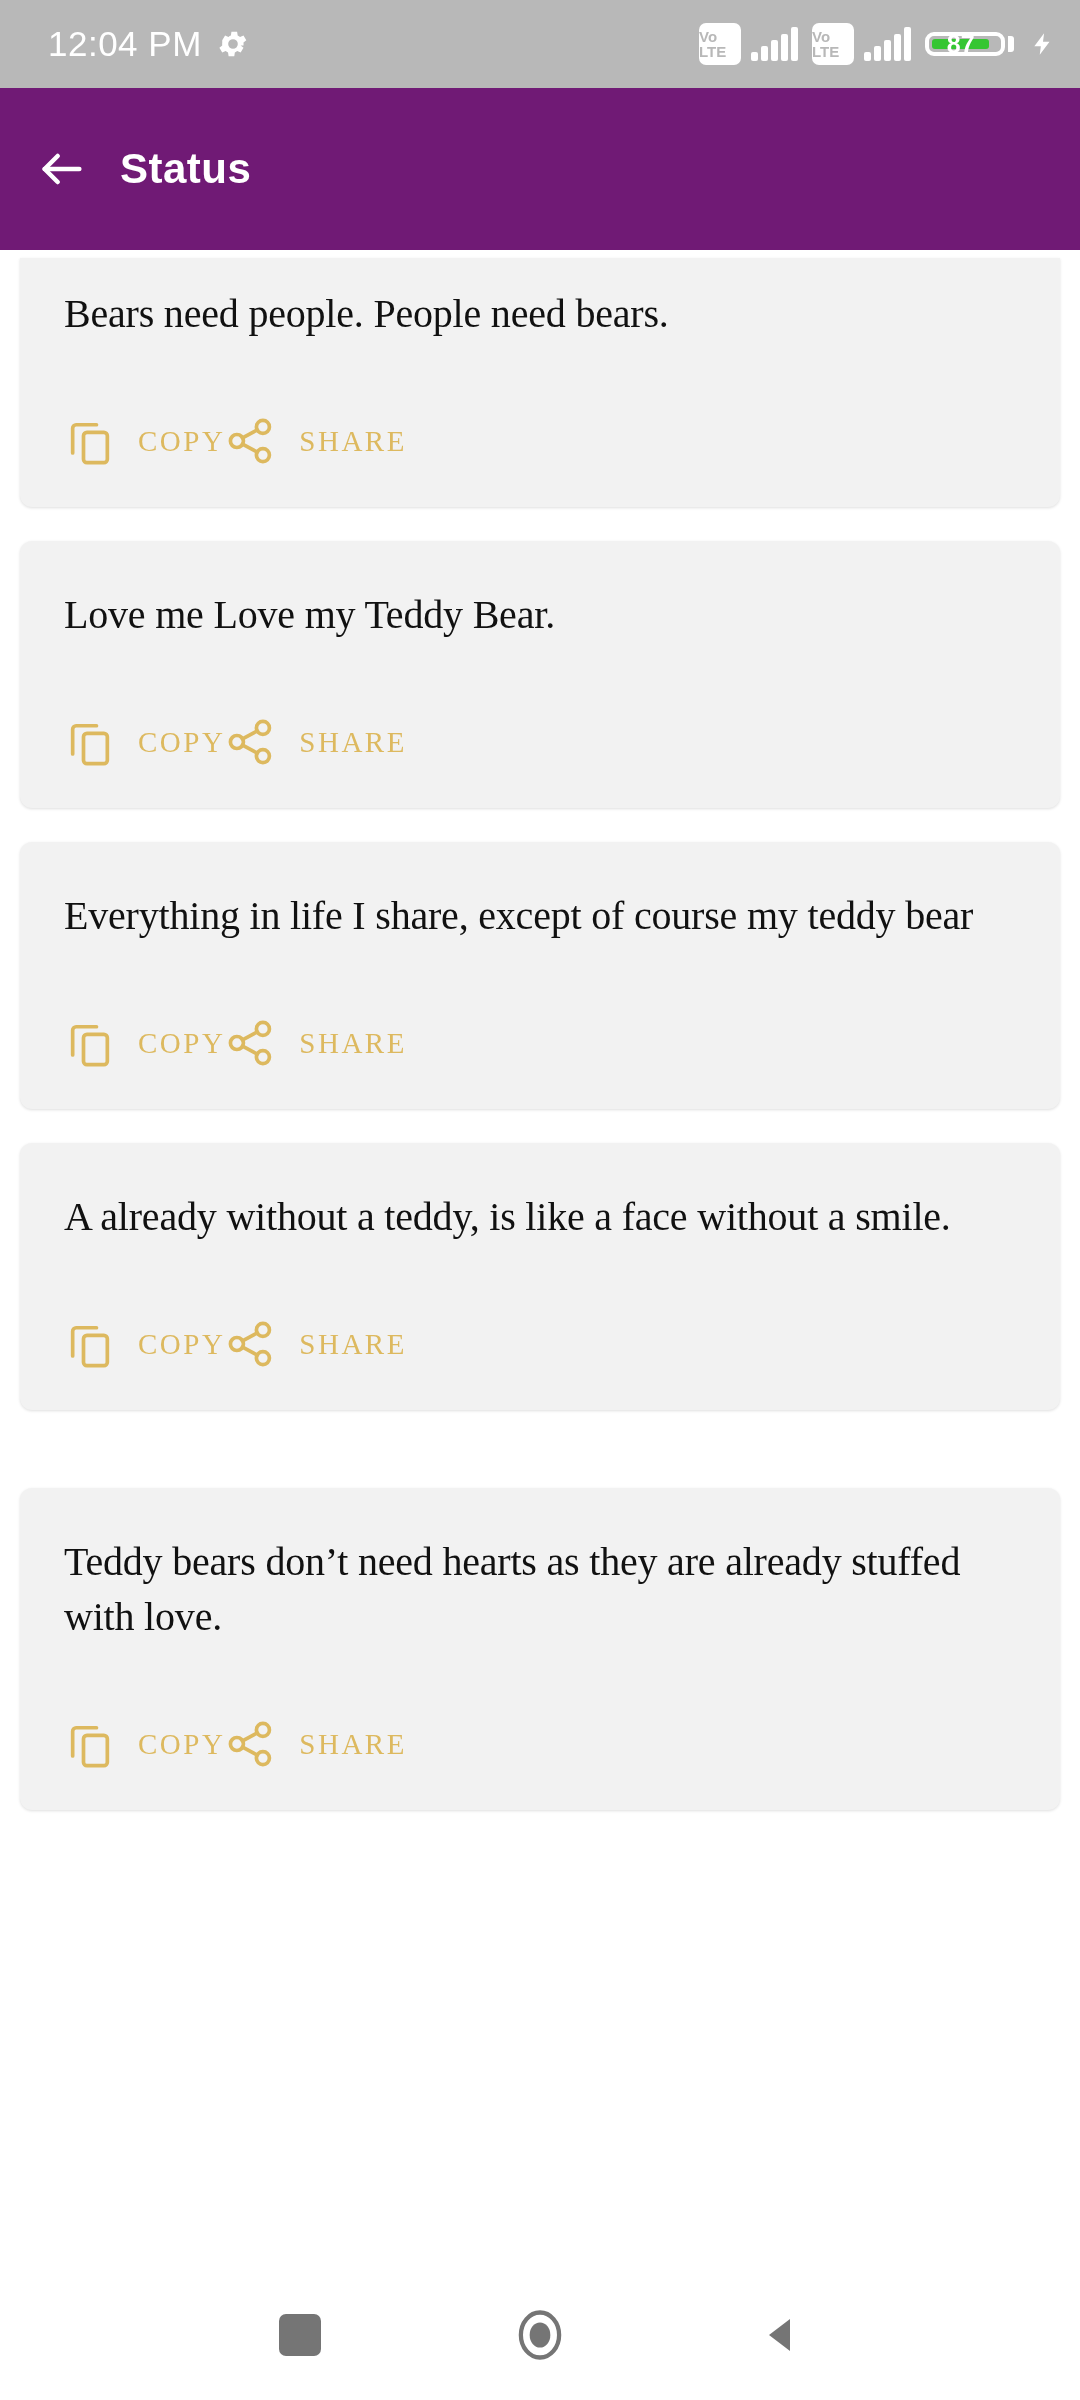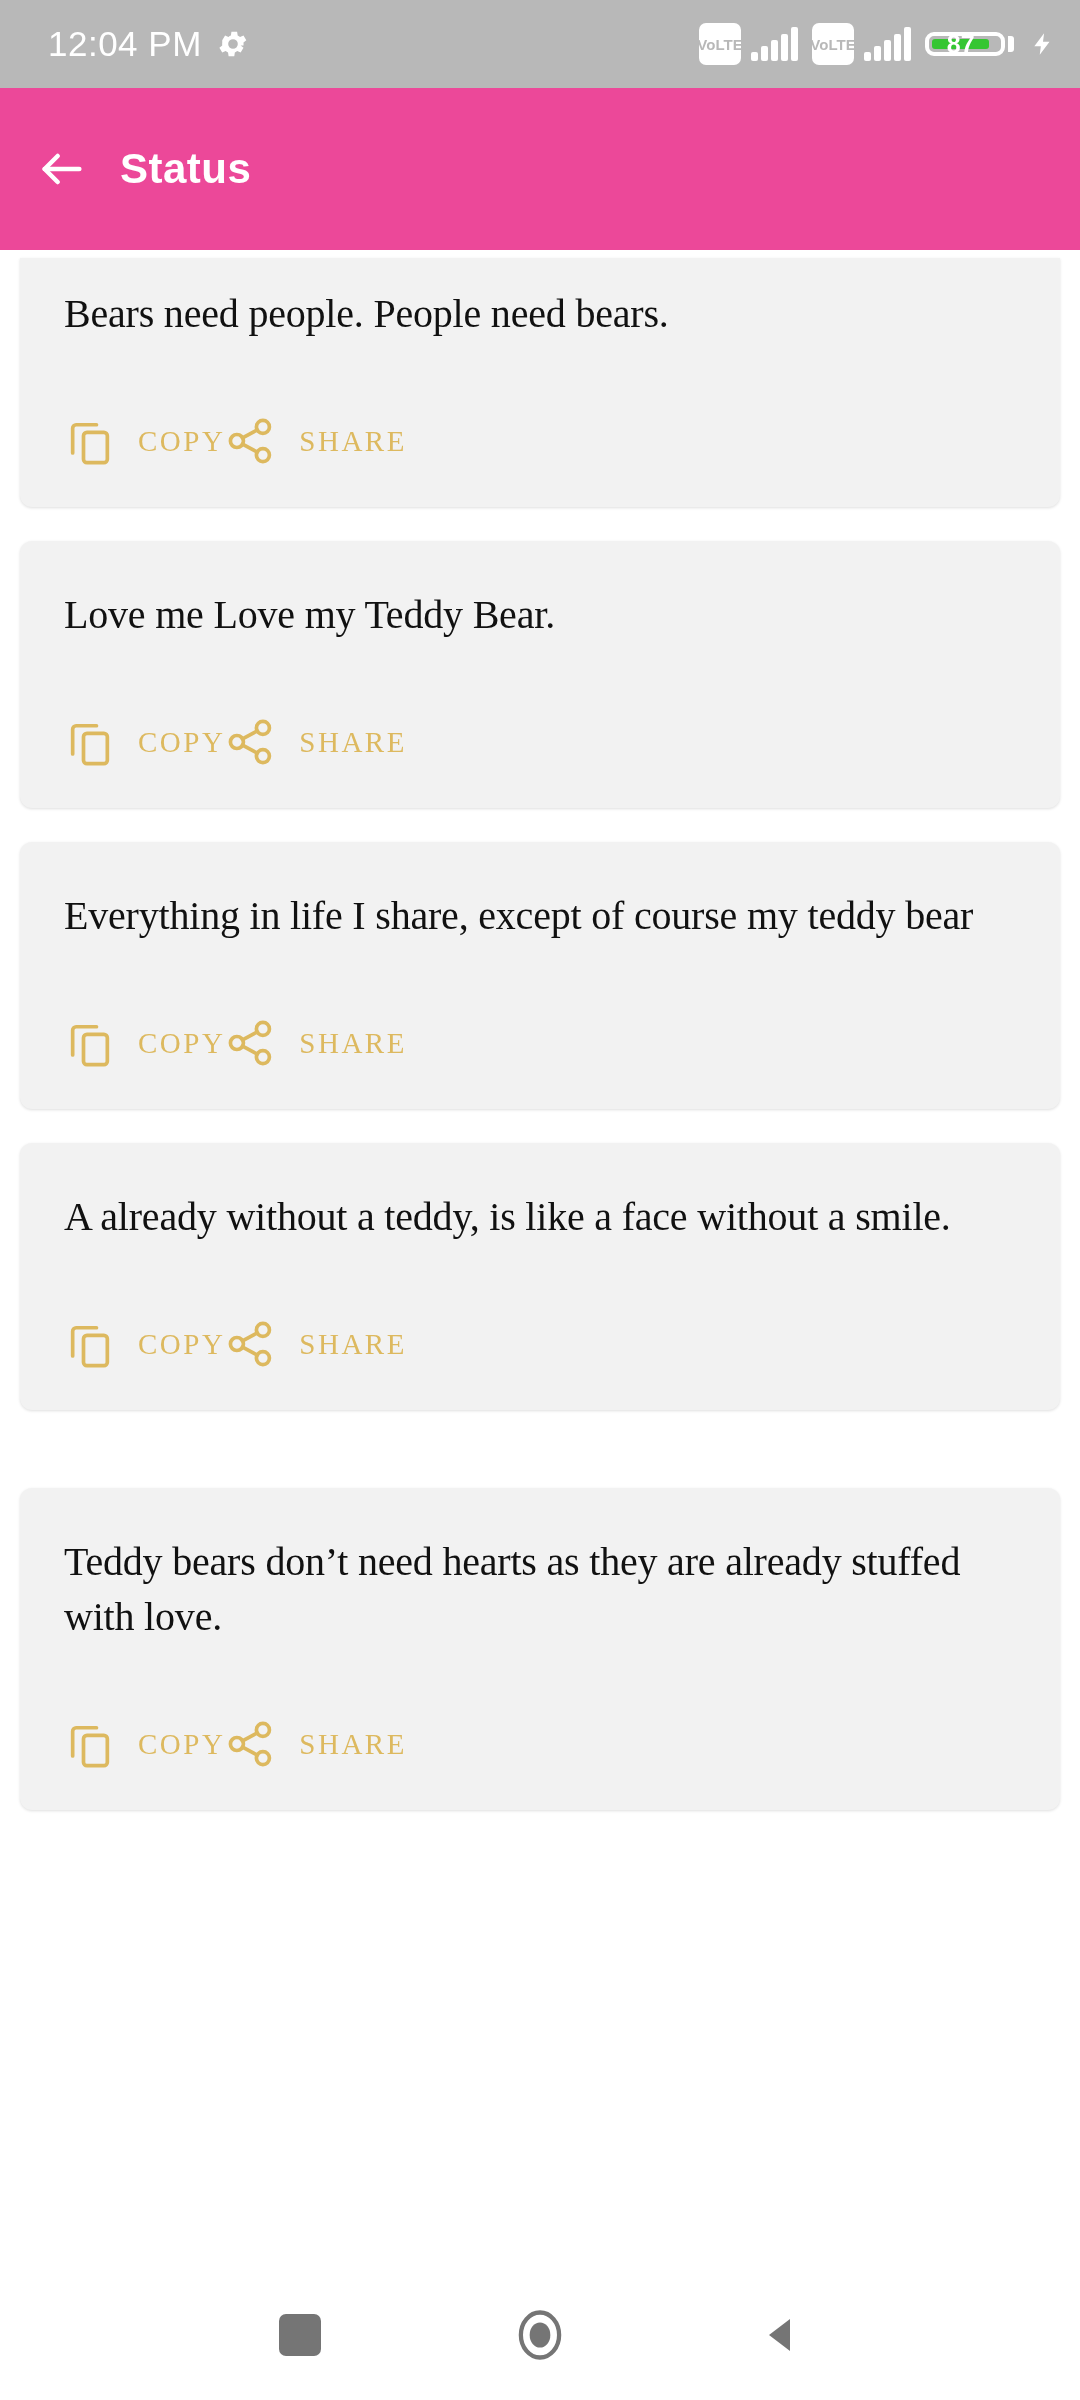--- a/index.html
+++ b/index.html
@@ -16,21 +16,21 @@
     height:88px; background:#b8b8b8; flex:0 0 88px;
     display:flex; align-items:center; justify-content:space-between;
     padding:0 24px 0 48px; color:#ffffff;
   }
   .sb-left { display:flex; align-items:center; gap:14px;justify-content:center; }
   .sb-time { font-size:35px; letter-spacing:.5px; color:#ffffff; }
   .gear-icon { width:34px; height:34px; }
   .sb-right { display:flex; align-items:center; gap:10px; }
   .volte {
     width:42px; height:42px; border-radius:7px; background:#ffffff; color:#b8b8b8;
-    display:flex; flex-direction:row; align-items:center; justify-content:center;
+    display:flex; flex-direction:column; justify-content:center;
     font-size:15px; font-weight:bold; line-height:15px; letter-spacing:0px;
   }
   .signal { display:flex; align-items:flex-end; gap:3px; height:34px; margin-right:4px;}
   .signal i { display:block; width:7px; background:#ffffff; border-radius:2px; }
   .signal i:nth-child(1){ height:9px; }
   .signal i:nth-child(2){ height:15px; }
   .signal i:nth-child(3){ height:21px; }
   .signal i:nth-child(4){ height:27px; }
   .signal i:nth-child(5){ height:34px; }
   .battery { display:flex; align-items:center; }
@@ -41,21 +41,21 @@
   .battery-fill {
     height:100%; border-radius:3px; background:#35c632;
     display:flex; align-items:center; justify-content:center;
     color:#ffffff; font-size:25px; font-weight:bold;
   }
   .battery-cap { width:6px; height:16px; background:#ffffff; border-radius:0 3px 3px 0; margin-left:3px; }
   .bolt { width:26px; height:36px; margin-left:6px; }
 
   
   .appbar {
-    flex:0 0 162px; background:#ec4899;
+    flex:0 0 162px; background:#701a75;
     display:flex; align-items:center; padding:0 36px; gap:32px;
   }
   .back-icon { width:52px; height:52px; flex:0 0 52px; }
   .appbar-title { font-size:42px; font-weight:bold; color:#ffffff; letter-spacing:.5px; }
 
   
   .content { flex:1 1 auto; background:#ffffff; overflow:hidden; position:relative; }
   .card-list { display:flex; flex-direction:column; padding:8px 20px;font-family:Liberation Serif, serif; }
   .card {
     background:#f2f2f2; border-radius:12px; margin-bottom:34px;

